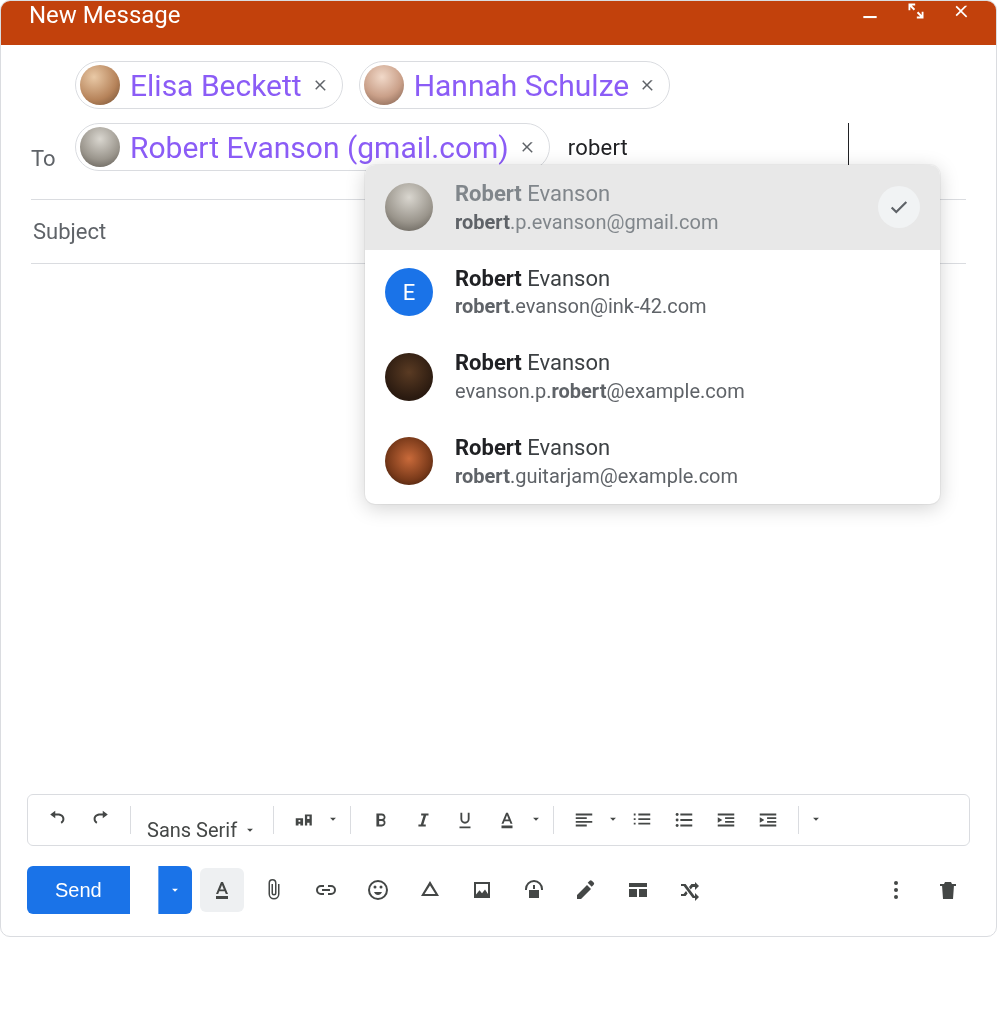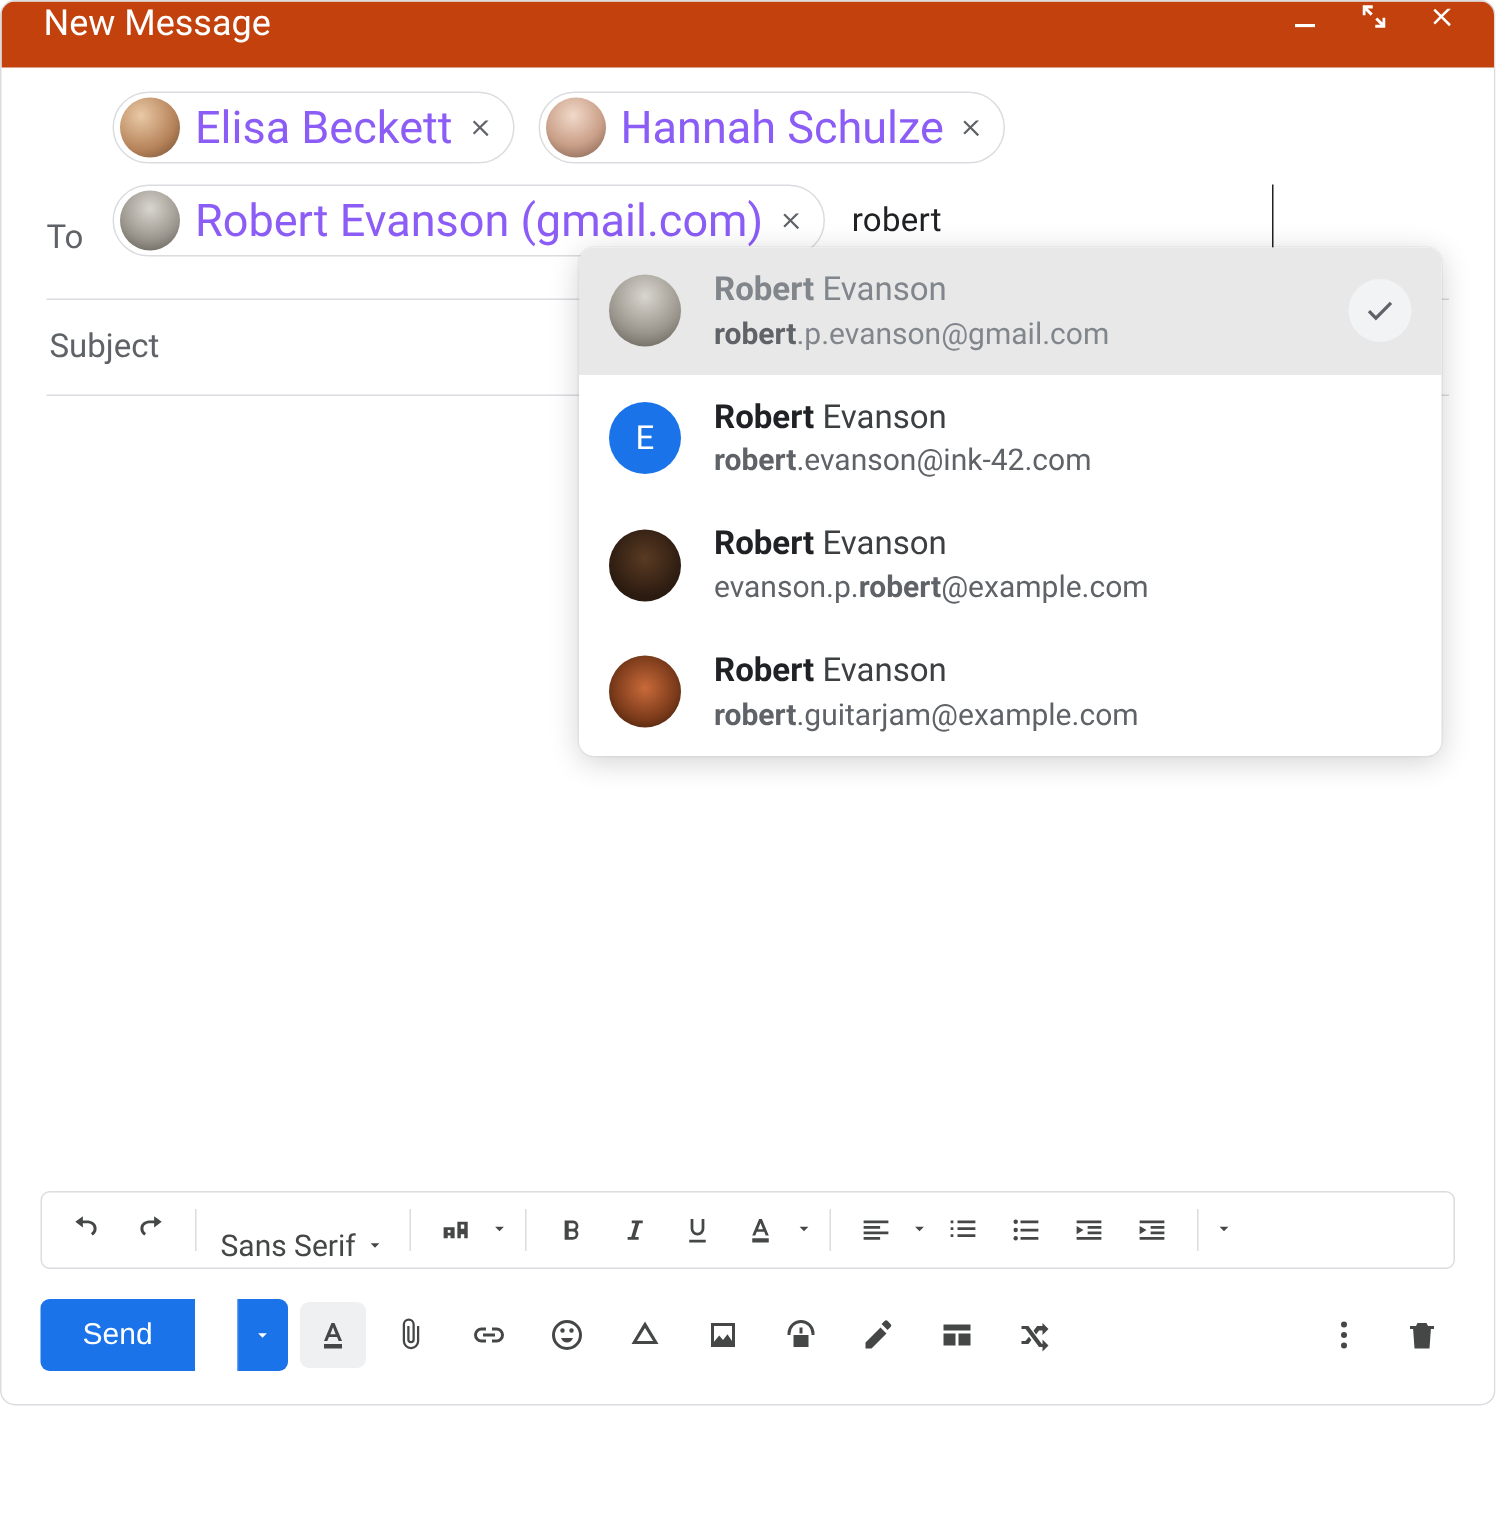--- a/index.html
+++ b/index.html
@@ -68,21 +68,21 @@
     border:none; outline:none; width:100%;
     font-size: 22px; color:#202124; font-family: inherit;
   }
   .subject-input::placeholder { color:#5f6368; }
   .divider2 { border:none; border-top:1px solid #dadce0; margin:0; }
 
   
   .ac {
     position: absolute;
     top: 120px;
-    left: 385px;
+    left: 364px;
     width: 575px;
     background:#fff;
     border-radius: 10px;
     box-shadow: 0 4px 20px rgba(0,0,0,0.18), 0 0 0 1px rgba(0,0,0,0.04);
     overflow:hidden;
     z-index: 50;
   }
   .ac-item {
     display:flex; align-items:center;
     padding: 14px 20px;

